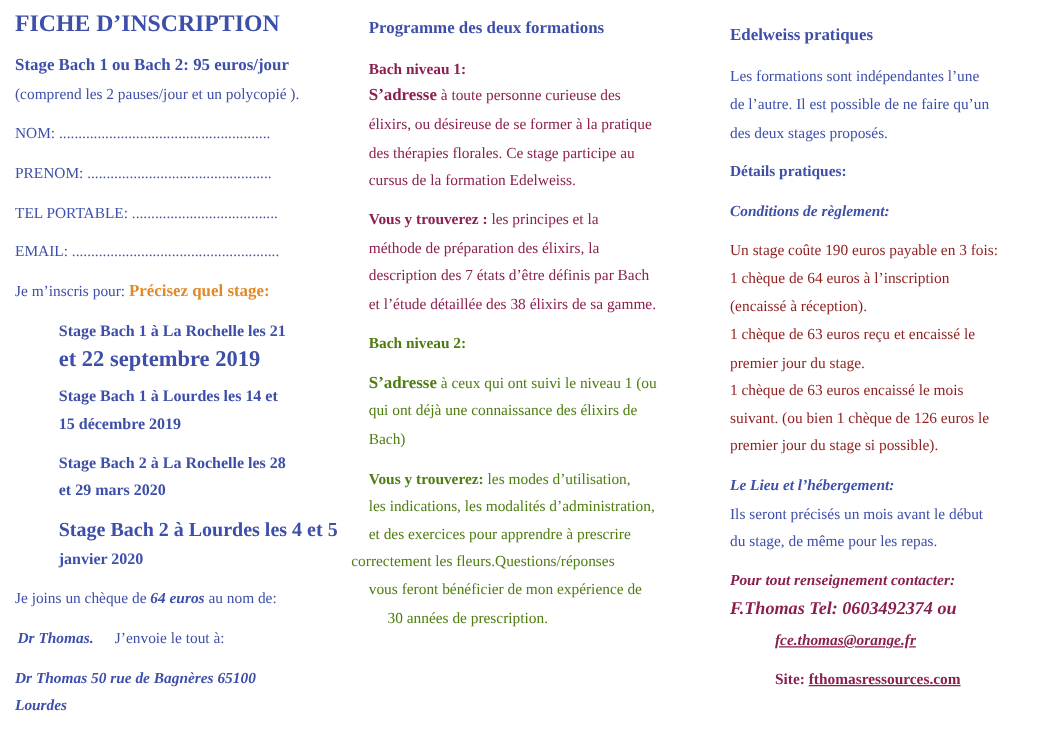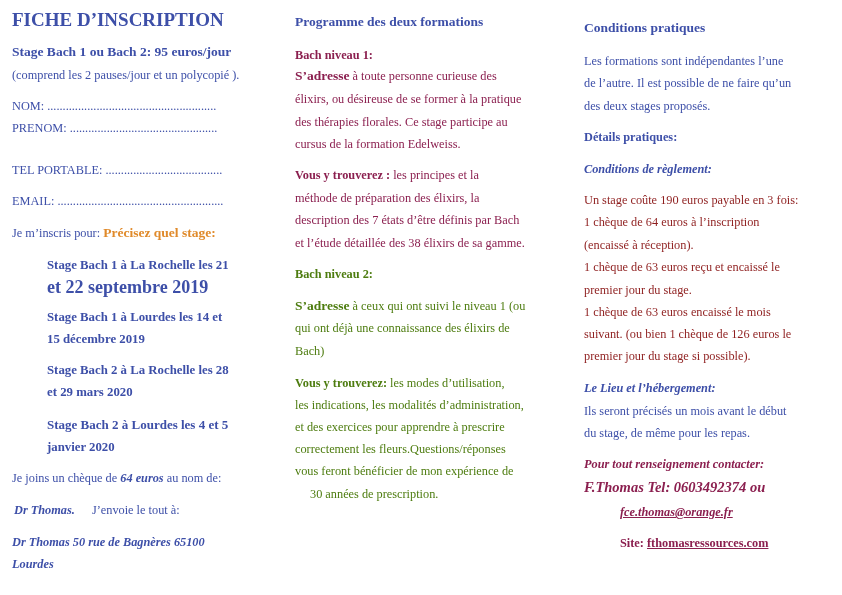--- a/index.html
+++ b/index.html
@@ -21,21 +21,21 @@
 
 <div>
   <div class="t b blue" style="left:12px;top:13px;font-size:19px;">FICHE D’INSCRIPTION</div>
   <div class="t b blue h" style="left:12px;top:45px;">Stage Bach 1 ou Bach 2: 95 euros/jour</div>
   <div class="t blue" style="left:12px;top:68px;">(comprend les 2 pauses/jour et un polycopié ).</div>
 
   <div class="t blue" style="left:12px;top:99px;">
     <span>NOM:</span>
     <span>.......................................................</span>
   </div>
-  <div class="t blue" style="left:12px;top:121px;text-align:right;">
+  <div class="t blue" style="left:12px;top:131px;text-align:right;">
     <span>PRENOM:</span>
     <span>................................................</span>
   </div>
   <div class="t blue" style="left:12px;top:163px;">
     <span>TEL PORTABLE:</span>
     <span>......................................</span>
   </div>
   <div class="t blue" style="left:12px;top:194px;">
     <span>EMAIL:</span>
     <span>......................................................</span>
@@ -45,21 +45,21 @@
     <span>Je m’inscris pour:</span>
     <span class="b orange h">Précisez quel stage:</span>
   </div>
 
   <div class="t b blue" style="left:47px;top:258px;font-size:12.8px;">Stage Bach 1 à La Rochelle les 21</div>
   <div class="t b blue" style="left:47px;top:280px;font-size:18px;">et 22 septembre 2019</div>
   <div class="t b blue" style="left:47px;top:310px;font-size:12.8px;">Stage Bach 1 à Lourdes les 14 et</div>
   <div class="t b blue" style="left:47px;top:332px;font-size:12.8px;">15 décembre 2019</div>
   <div class="t b blue" style="left:47px;top:363px;font-size:12.8px;">Stage Bach 2 à La Rochelle les 28</div>
   <div class="t b blue" style="left:47px;top:385px;font-size:12.8px;">et 29 mars 2020</div>
-  <div class="t b blue" style="left:47px;top:418px;font-size:13px;">Stage Bach 2 à Lourdes les 4 et 5</div>
+  <div class="t b blue" style="left:47px;top:418px;font-size:16px;">Stage Bach 2 à Lourdes les 4 et 5</div>
   <div class="t b blue" style="left:47px;top:440px;font-size:12.8px;">janvier 2020</div>
 
   <div class="t blue" style="left:12px;top:471px;">
     <span>Je joins un chèque de</span>
     <span class="b i">64 euros</span>
     <span>au nom de:</span>
   </div>
   <div class="t blue" style="left:14px;top:503px;">
     <span class="b i">Dr Thomas.</span>
     <span style="margin-left:14px;">J’envoie le tout à:</span>
@@ -83,27 +83,27 @@
   <div class="t plum" style="left:295px;top:236px;">et l’étude détaillée des 38 élixirs de sa gamme.</div>
 
   <div class="t b navy" style="left:295px;top:267px;">Bach niveau 2:</div>
   <div class="t navy" style="left:295px;top:299px;"><span class="b h">S’adresse</span><span> à ceux qui ont suivi le niveau 1 (ou</span></div>
   <div class="t navy" style="left:295px;top:321px;">qui ont déjà une connaissance des élixirs de</div>
   <div class="t navy" style="left:295px;top:344px;">Bach)</div>
 
   <div class="t navy" style="left:295px;top:376px;"><span class="b">Vous y trouverez:</span><span> les modes d’utilisation,</span></div>
   <div class="t navy" style="left:295px;top:398px;">les indications, les modalités d’administration,</div>
   <div class="t navy" style="left:295px;top:420px;">et des exercices pour apprendre à prescrire</div>
-  <div class="t navy" style="left:295px;top:442px;">correctement les fleurs.Questions/réponses</div>
+  <div class="t navy" style="left:281px;top:442px;">correctement les fleurs.Questions/réponses</div>
   <div class="t navy" style="left:295px;top:464px;">vous feront bénéficier de mon expérience de</div>
   <div class="t navy" style="left:295px;top:487px;margin-left:15px;">30 années de prescription.</div>
 </div>
 
 <div>
-  <div class="t b blue h" style="left:584px;top:21px;">Conditions pratiques</div>
+  <div class="t b blue h" style="left:584px;top:21px;">Edelweiss pratiques</div>
   <div class="t blue" style="left:584px;top:54px;">Les formations sont indépendantes l’une</div>
   <div class="t blue" style="left:584px;top:76px;">de l’autre. Il est possible de ne faire qu’un</div>
   <div class="t blue" style="left:584px;top:99px;text-align:center;">des deux stages proposés.</div>
   <div class="t b blue" style="left:584px;top:130px;">Détails pratiques:</div>
   <div class="t b i blue" style="left:584px;top:162px;">Conditions de règlement:</div>
 
   <div class="t rust" style="left:584px;top:193px;">Un stage coûte 190 euros payable en 3 fois:</div>
   <div class="t rust" style="left:584px;top:215px;">1 chèque de 64 euros à l’inscription</div>
   <div class="t rust" style="left:584px;top:238px;">(encaissé à réception).</div>
   <div class="t rust" style="left:584px;top:260px;">1 chèque de 63 euros reçu et encaissé le</div>

